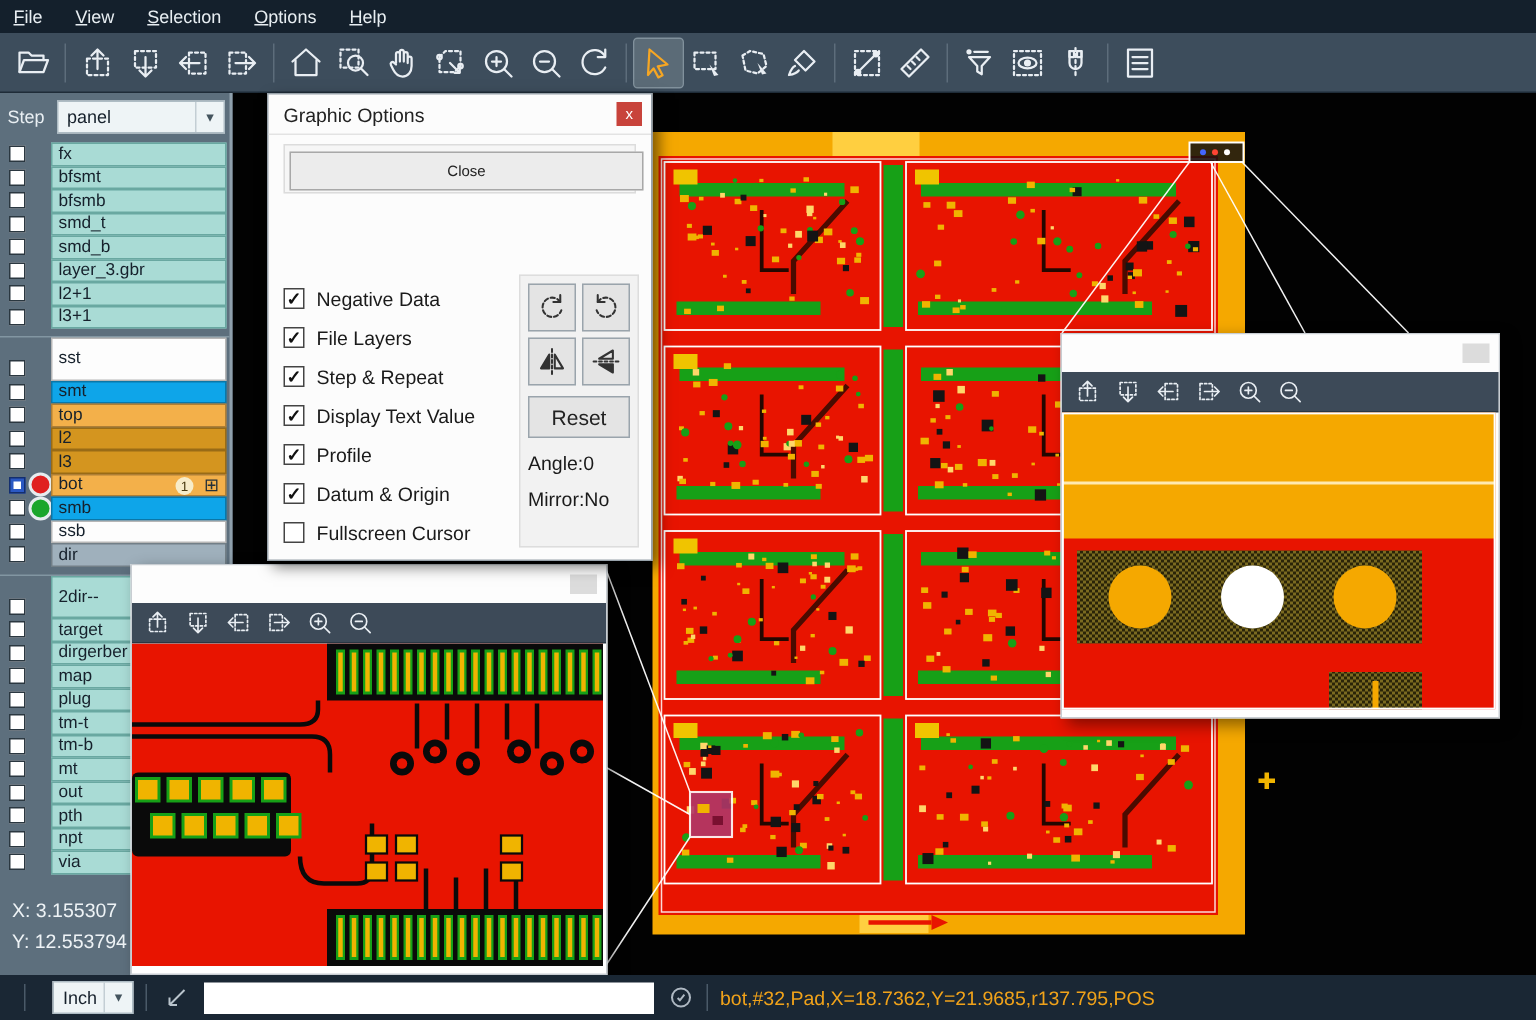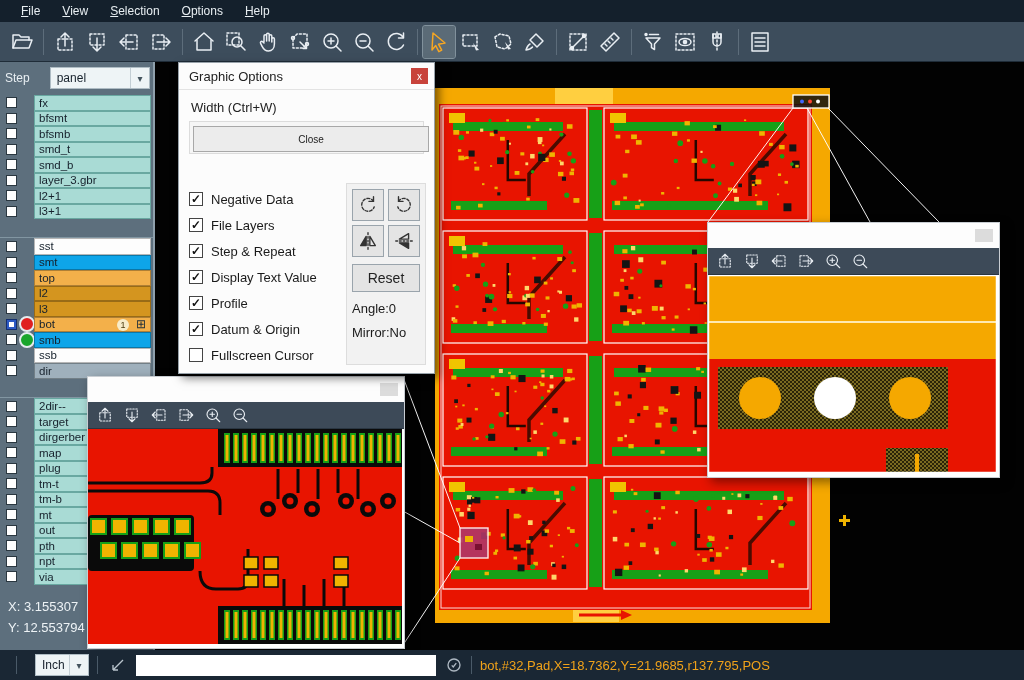--- a/index.html
+++ b/index.html
@@ -1,44 +1,44 @@
 <!DOCTYPE html>
 <html><head>
 <meta charset="utf-8">
 <style>
   html,body{margin:0;padding:0;background:#222;}
   #app{position:relative;width:1024px;height:680px;overflow:hidden;
        font-family:"Liberation Sans",sans-serif;background:#000;user-select:none;}
   
   #menubar{position:absolute;left:0;top:0;width:1024px;height:22px;background:#14202c;
-           display:flex;align-items:center;padding-left:12px;box-sizing:border-box;gap:4px;}
+           display:flex;align-items:center;padding-left:0;box-sizing:border-box;gap:4px;}
   .menu-item{color:#e8eef2;font-size:12px;padding:2px 9px;display:inline-block;}
   .menu-item::first-letter{text-decoration:underline;}
   
   #toolbar{position:absolute;left:0;top:22px;width:1024px;height:40px;background:#3d4d5c;
            display:flex;align-items:center;padding-left:6px;box-sizing:border-box;
            border-bottom:1px solid #1f2c38;}
   .tbtn{width:32px;height:32px;display:flex;align-items:center;justify-content:center;
         color:#e9eef3;border-radius:2px;flex:0 0 auto;}
   .tbtn svg{width:24px;height:24px;}
   .tbtn.active{background:#5b6b77;outline:1px solid #81919c;color:#f6a623;}
   .tsep{width:1px;height:26px;background:#5d6d7b;margin:0 5px;flex:0 0 auto;}
   
   #sidebar{position:absolute;left:0;top:62px;width:155px;height:588px;background:#5d6f7d;
            border-right:2px solid #8fa0ac;box-sizing:border-box;z-index:2;}
-  #step-row{display:flex;align-items:center;padding:5px 3px 4px 5px;gap:20px;}
+  #step-row{display:flex;align-items:center;padding:5px 3px 4px 5px;gap:8px;}
   #step-label{color:#e9eff3;font-size:12px;}
   .fake-select{background:#eef4f6;color:#16212c;font-size:12px;height:22px;display:flex;
                align-items:center;border:1px solid #aebcc4;box-sizing:border-box;}
   #step-select{flex:1;padding-left:6px;position:relative;}
   .chev{margin-left:auto;width:18px;height:100%;display:flex;align-items:center;
         justify-content:center;border-left:1px solid #c3ced4;color:#44545e;font-size:10px;}
   #layer-list{margin-top:2px;}
   .lrow{position:relative;height:15.5px;display:flex;align-items:center;}
-  .lrow.gap{margin-top:18px;border-top:1px solid #8296a2;padding-top:1px;}
+  .lrow.gap{margin-top:5px;border-top:1px solid #8296a2;padding-top:13px;}
   .cb{position:absolute;left:6px;width:11px;height:11px;background:#fff;
       border:1px solid #2a3740;box-sizing:border-box;}
   .cb.checked{background:#2b59c3;border-color:#142f6e;}
   .cb.checked::after{content:"";position:absolute;left:2px;top:2px;width:5px;height:5px;background:#fff;}
   .dot{position:absolute;left:19px;width:12px;height:12px;border-radius:50%;
        border:2px solid #e6ecef;box-sizing:content-box;}
   .dot.red{background:#e02020;} .dot.green{background:#1aa62c;}
   .lbar{position:absolute;left:34px;right:2px;top:0;bottom:0;font-size:11.5px;color:#16212c;
         display:flex;align-items:center;padding-left:4px;box-sizing:border-box;
         border:1px solid rgba(0,0,0,.28);}
@@ -1141,21 +1141,20 @@
           <rect x="0.5" y="0.5" width="288" height="197" fill="none" stroke="#ffffff" stroke-width="1.5"></rect>
         </svg></div>
   </div>
 
   <div id="dialog">
     <div id="dlg-titlebar">
       <span id="dlg-title">Graphic Options</span>
       <div id="dlg-close">x</div>
     </div>
     <div id="dlg-body">
-      <div id="width-label">Width (Ctrl+W)</div>
       <div id="radio-group">
           <div class="radio-item">
             <span class="radio sel"></span>
             <span>Fill</span>
           </div>
           <div class="radio-item">
             <span class="radio"></span>
             <span>Outline</span>
           </div>
           <div class="radio-item">

